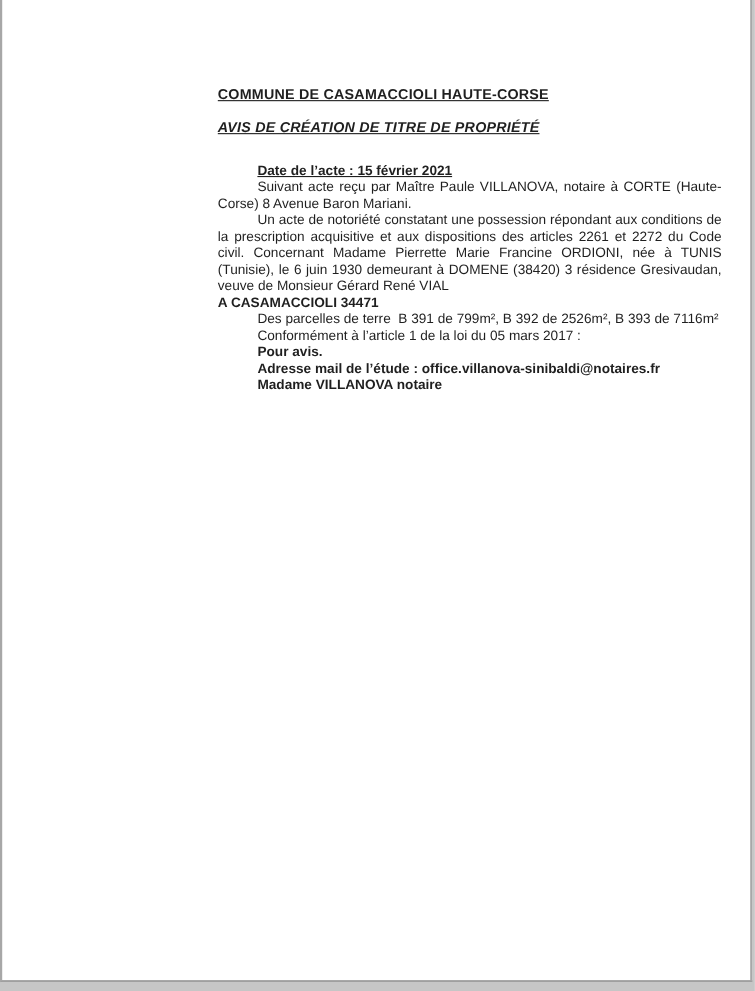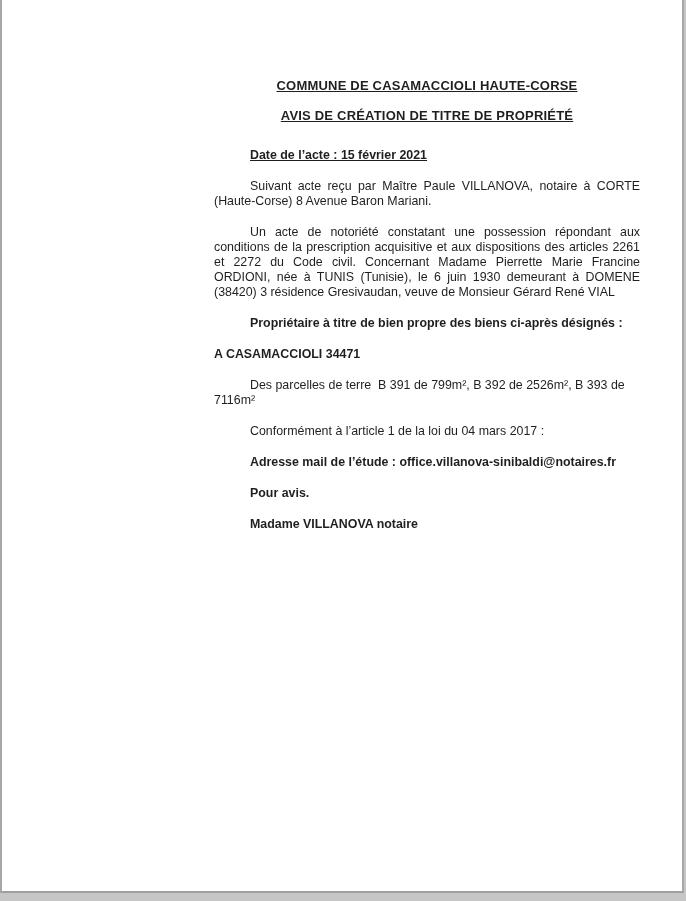--- a/index.html
+++ b/index.html
@@ -33,27 +33,27 @@
     padding-top: 78px;
     color: #1f1f1f;
     font-size: 12.4px;
     line-height: 15px;
   }
 
   .doc-title {
     margin: 0 0 15px 0;
     font-size: 13px;
     font-weight: bold;
-    text-align: center;
+    text-align: left;
     text-decoration: underline;
     letter-spacing: 0.2px;
   }
-  .doc-title.second { margin-bottom: 25px; }
+  .doc-title.second { margin-bottom: 25px; font-style: italic; }
 
-  .para { margin: 16px; }
+  .para { margin: 0; }
   .b  { font-weight: bold; }
   .i  { font-style: italic; }
   .u  { text-decoration: underline; }
   .ind { text-indent: 36px; }
   .j  { text-align: justify; }
   .pw { white-space: pre-wrap; }
 </style>
 </head>
 <body>
 
@@ -65,31 +65,30 @@
 
       <div class="doc-title second">AVIS DE CRÉATION DE TITRE DE PROPRIÉTÉ</div>
 
       <p class="para b u ind">Date de l’acte : 15 février 2021</p>
 
       <p class="para j ind">Suivant acte reçu par Maître Paule VILLANOVA, notaire à CORTE (Haute-Corse) 8 Avenue Baron Mariani.</p>
 
 
       <p class="para j ind">Un acte de notoriété constatant une possession répondant aux conditions de la prescription acquisitive et aux dispositions des articles 2261 et 2272 du Code civil. Concernant Madame Pierrette Marie Francine ORDIONI, née à TUNIS (Tunisie), le 6 juin 1930 demeurant à DOMENE (38420) 3 résidence Gresivaudan, veuve de Monsieur Gérard René VIAL</p>
 
-      <p class="para b ind">Propriétaire à titre de bien propre des biens ci-après désignés :</p>
 
       <p class="para b">A CASAMACCIOLI 34471</p>
 
       <p class="para ind pw">Des parcelles de terre  B 391 de 799m², B 392 de 2526m², B 393 de 7116m²</p>
 
-      <p class="para ind">Conformément à l’article 1 de la loi du 04 mars 2017 :</p>
+      <p class="para ind">Conformément à l’article 1 de la loi du 05 mars 2017 :</p>
 
 
 
+      <p class="para b ind">Pour avis.</p>
+
       <p class="para b ind">Adresse mail de l’étude : office.villanova-sinibaldi@notaires.fr</p>
-
-      <p class="para b ind">Pour avis.</p>
 
       <p class="para b ind">Madame VILLANOVA notaire</p>
 
     </div>
   </div>
 </div>
 
 </body></html>

